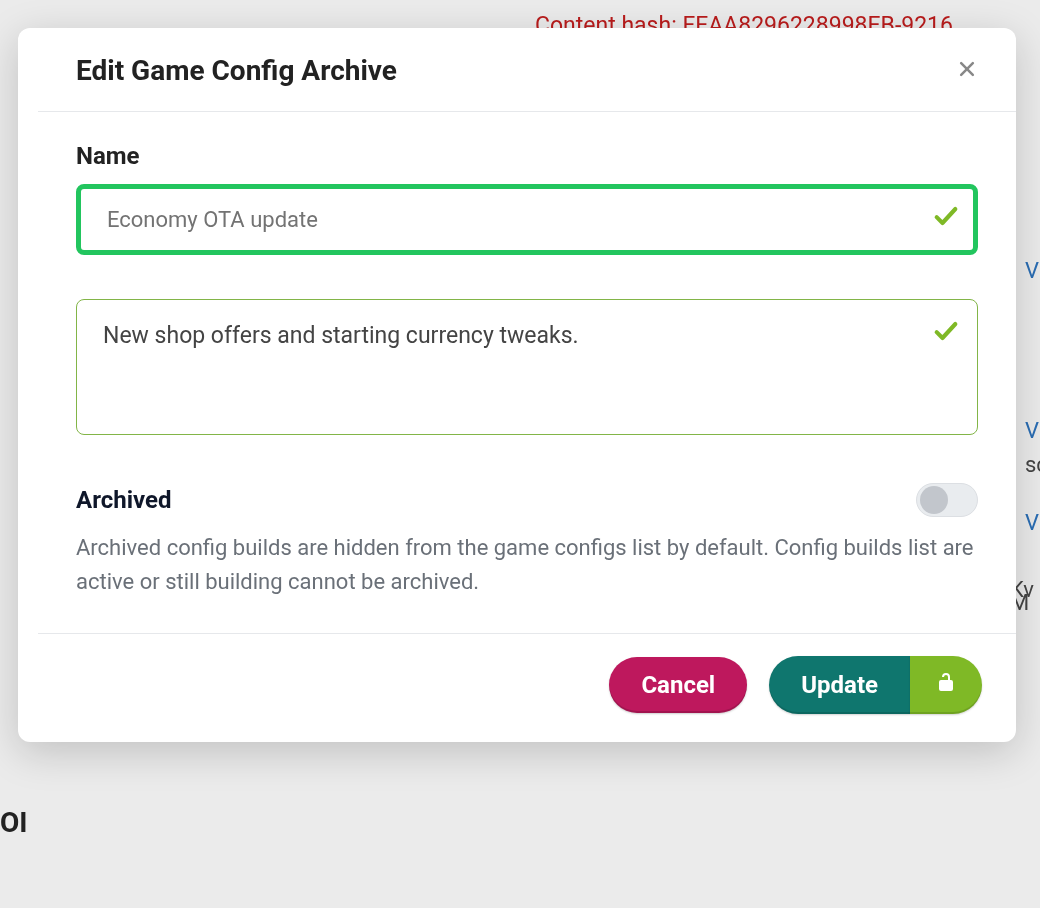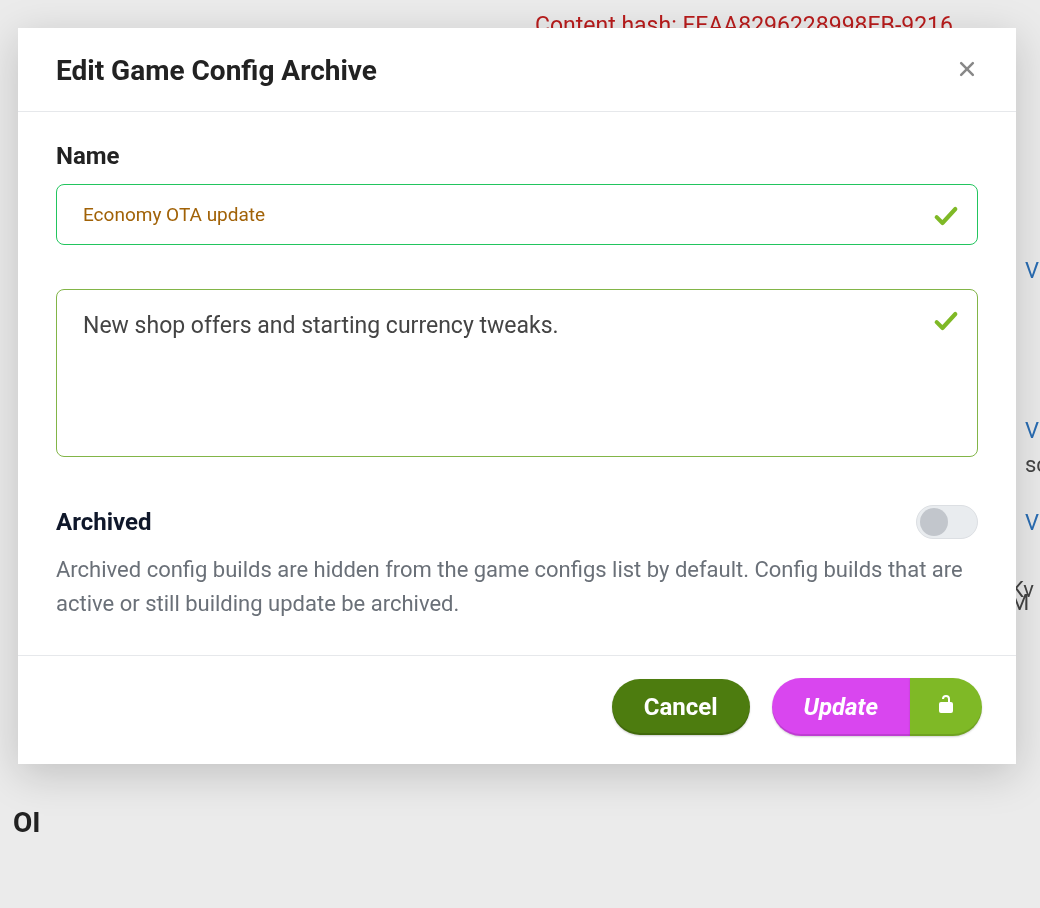--- a/index.html
+++ b/index.html
@@ -31,32 +31,33 @@
       left: 535px;
       font-size: 23px;
       color: #b91c1c;
     }
     .backdrop-vi1 { top: 258px; left: 1025px; color: #2a6db3; }
     .backdrop-vi2 { top: 418px; left: 1025px; color: #2a6db3; }
     .backdrop-sc  { top: 452px; left: 1025px; color: #444; }
     .backdrop-vi3 { top: 510px; left: 1025px; color: #2a6db3; }
     .backdrop-kv  { top: 556px; left: 1010px; color: #444; margin-top: 21px; }
     .backdrop-m   { top: 590px; left: 1010px; color: #444; }
-    .backdrop-oi  { top: 806px; left: 13px; font-size: 28px; font-weight: 700; color: #222; }
+    .backdrop-oi  { top: 806px; left: 0; font-size: 28px; font-weight: 700; color: #222; }
 
     .modal {
       position: absolute;
       top: 28px;
       left: 18px;
       width: 998px;
       background: #ffffff;
-      border-radius: 0;
+      border-radius: 12px;
       box-shadow: 0 10px 40px rgba(0,0,0,0.18);
       display: flex;
       flex-direction: column;
+      padding-left: 20px;
     }
     .modal-header {
       display: flex;
       align-items: center;
       justify-content: space-between;
       padding: 26px 34px 24px 38px;
       border-bottom: 1px solid #e6e8eb;
     }
     .modal-title {
       font-size: 28px;
@@ -87,41 +88,41 @@
       font-weight: 700;
       color: #222;
       margin-bottom: 14px;
       display: block;
     }
     .input-wrap {
       position: relative;
     }
     .text-input {
       width: 100%;
-      border: 1px solid #22c55e;
+      border: 5px solid #22c55e;
       border-radius: 8px;
       padding: 18px 54px 18px 26px;
-      font-size: 19px;
-      color: #a16207;
+      font-size: 22px;
+      color: #737373;
       font-family: inherit;
       background: #fff;
       outline: none;
     }
     .textarea-input {
       width: 100%;
       border: 1px solid #82b547;
       border-radius: 8px;
       padding: 20px 54px 20px 26px;
       font-size: 23px;
       color: #444;
       font-family: inherit;
       background: #fff;
       outline: none;
       resize: none;
-      height: 168px;
+      height: 136px;
       line-height: 1.4;
     }
     .check-icon {
       position: absolute;
       right: 18px;
       top: 18px;
       color: #7fb926;
     }
     .check-icon svg { width: 28px; height: 28px; }
 
@@ -173,33 +174,32 @@
       border: none;
       font-family: inherit;
       font-size: 24px;
       font-weight: 700;
       padding: 14px 32px;
       border-radius: 30px;
       cursor: pointer;
       color: #fff;
     }
     .btn-cancel {
-      background: #4d7c0f;
+      background: #be185d;
       box-shadow: inset 0 -2px 0 rgba(0,0,0,0.15), 0 1px 2px rgba(0,0,0,0.2);
     }
     .update-group {
       display: flex;
       align-items: stretch;
     }
     .btn-update {
-      background: #d946ef;
+      background: #0f766e;
       box-shadow: inset 0 -2px 0 rgba(0,0,0,0.12), 0 1px 2px rgba(0,0,0,0.18);
       border-radius: 30px 0 0 30px;
       padding: 14px 32px;
-      font-style: italic;
     }
     .btn-lock {
       background: #7fb926;
       box-shadow: inset 0 -2px 0 rgba(0,0,0,0.12), 0 1px 2px rgba(0,0,0,0.18);
       border-radius: 0 30px 30px 0;
       padding: 14px 24px;
       display: flex;
       align-items: center;
       justify-content: center;
     }
@@ -257,21 +257,21 @@
         </span>
       </div>
     </div>
 
     <div class="archived-row">
       <span class="archived-label">Archived</span>
       <div class="toggle" role="switch" aria-checked="false">
         <div class="toggle-knob"></div>
       </div>
     </div>
-    <p class="help-text">Archived config builds are hidden from the game configs list by default. Config builds that are active or still building update be archived.</p>
+    <p class="help-text">Archived config builds are hidden from the game configs list by default. Config builds list are active or still building cannot be archived.</p>
 
   </div>
 
   <div class="modal-footer">
     <button class="btn btn-cancel">Cancel</button>
     <div class="update-group">
       <button class="btn btn-update">Update</button>
       <button class="btn btn-lock">
         <span>
           <svg viewBox="0 0 24 24" fill="currentColor">

